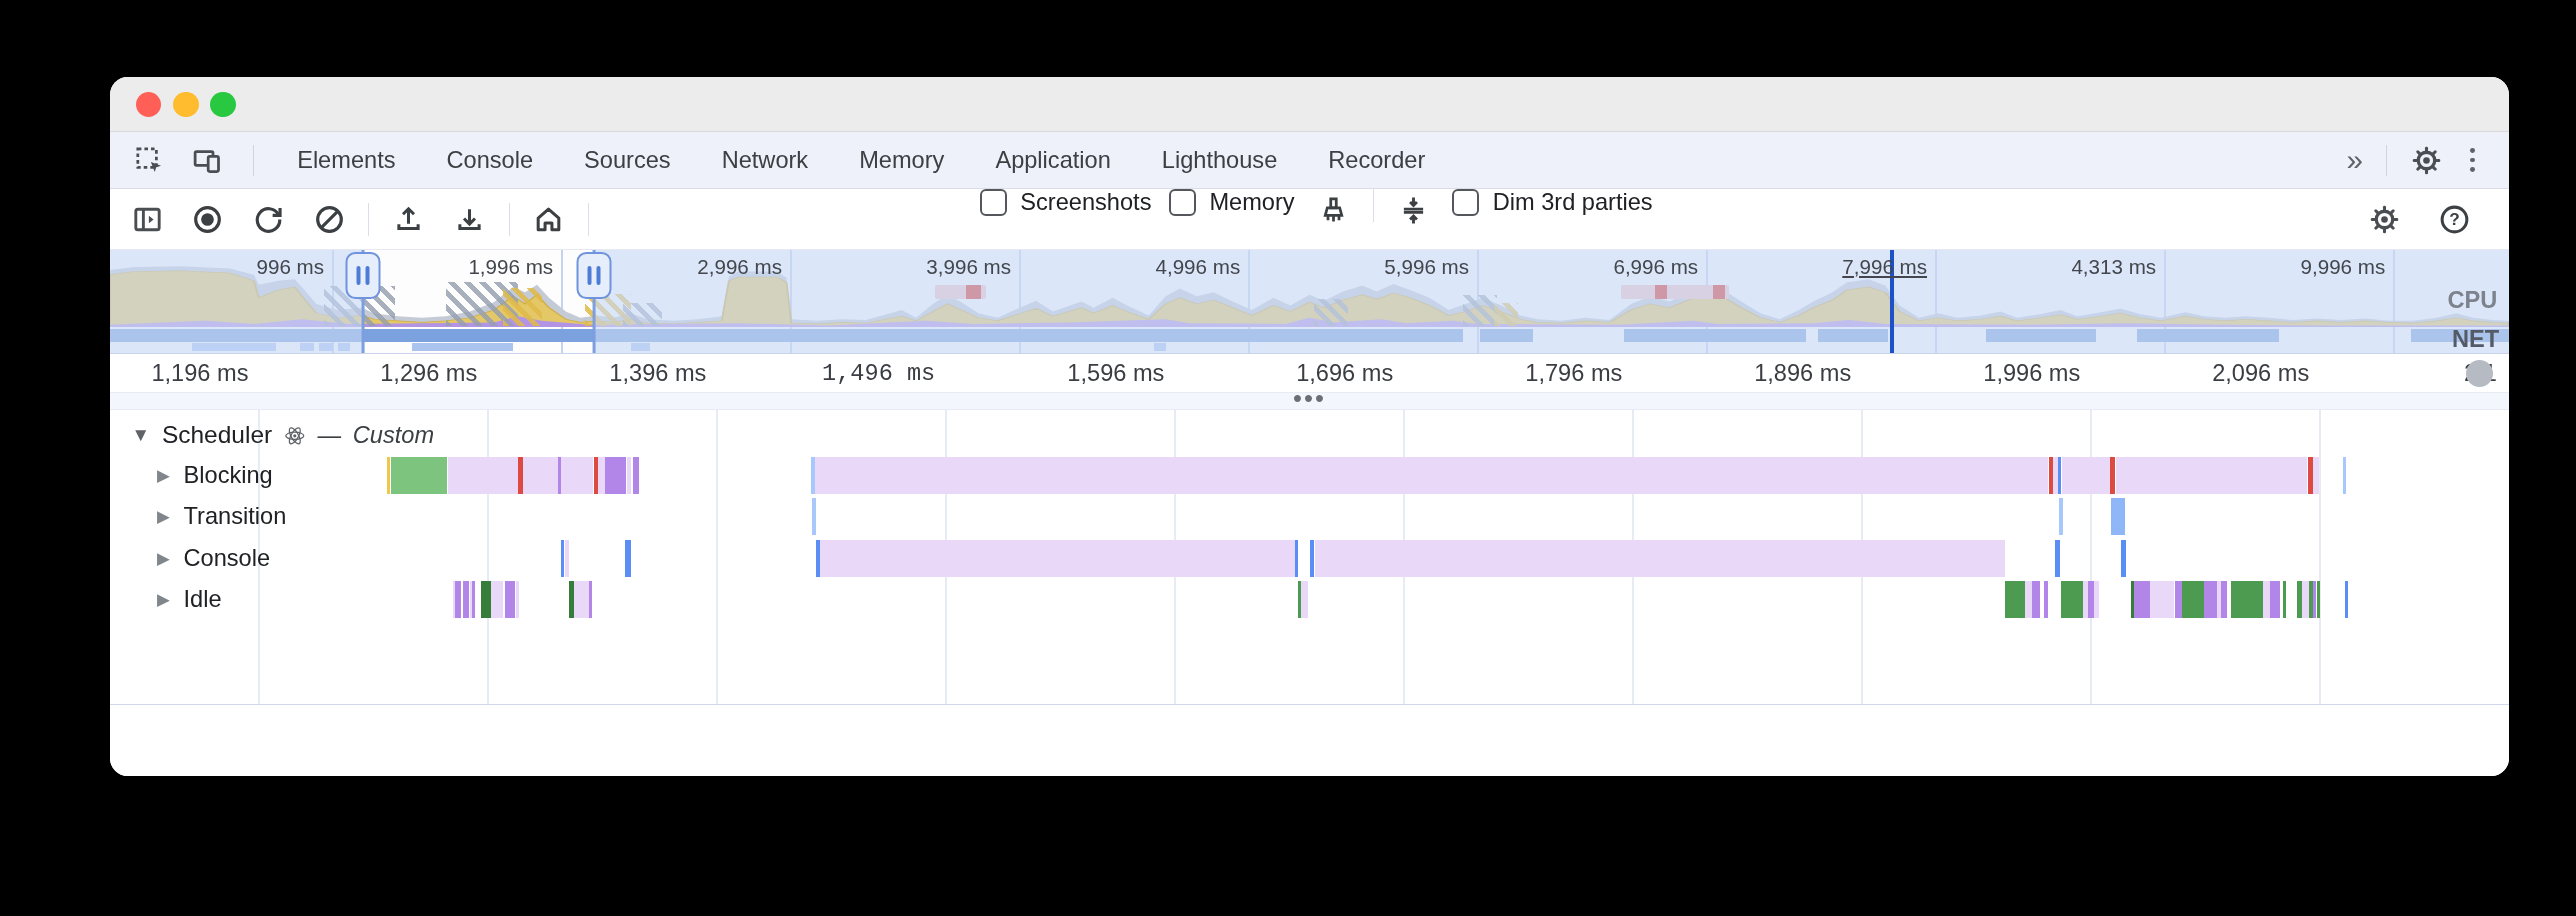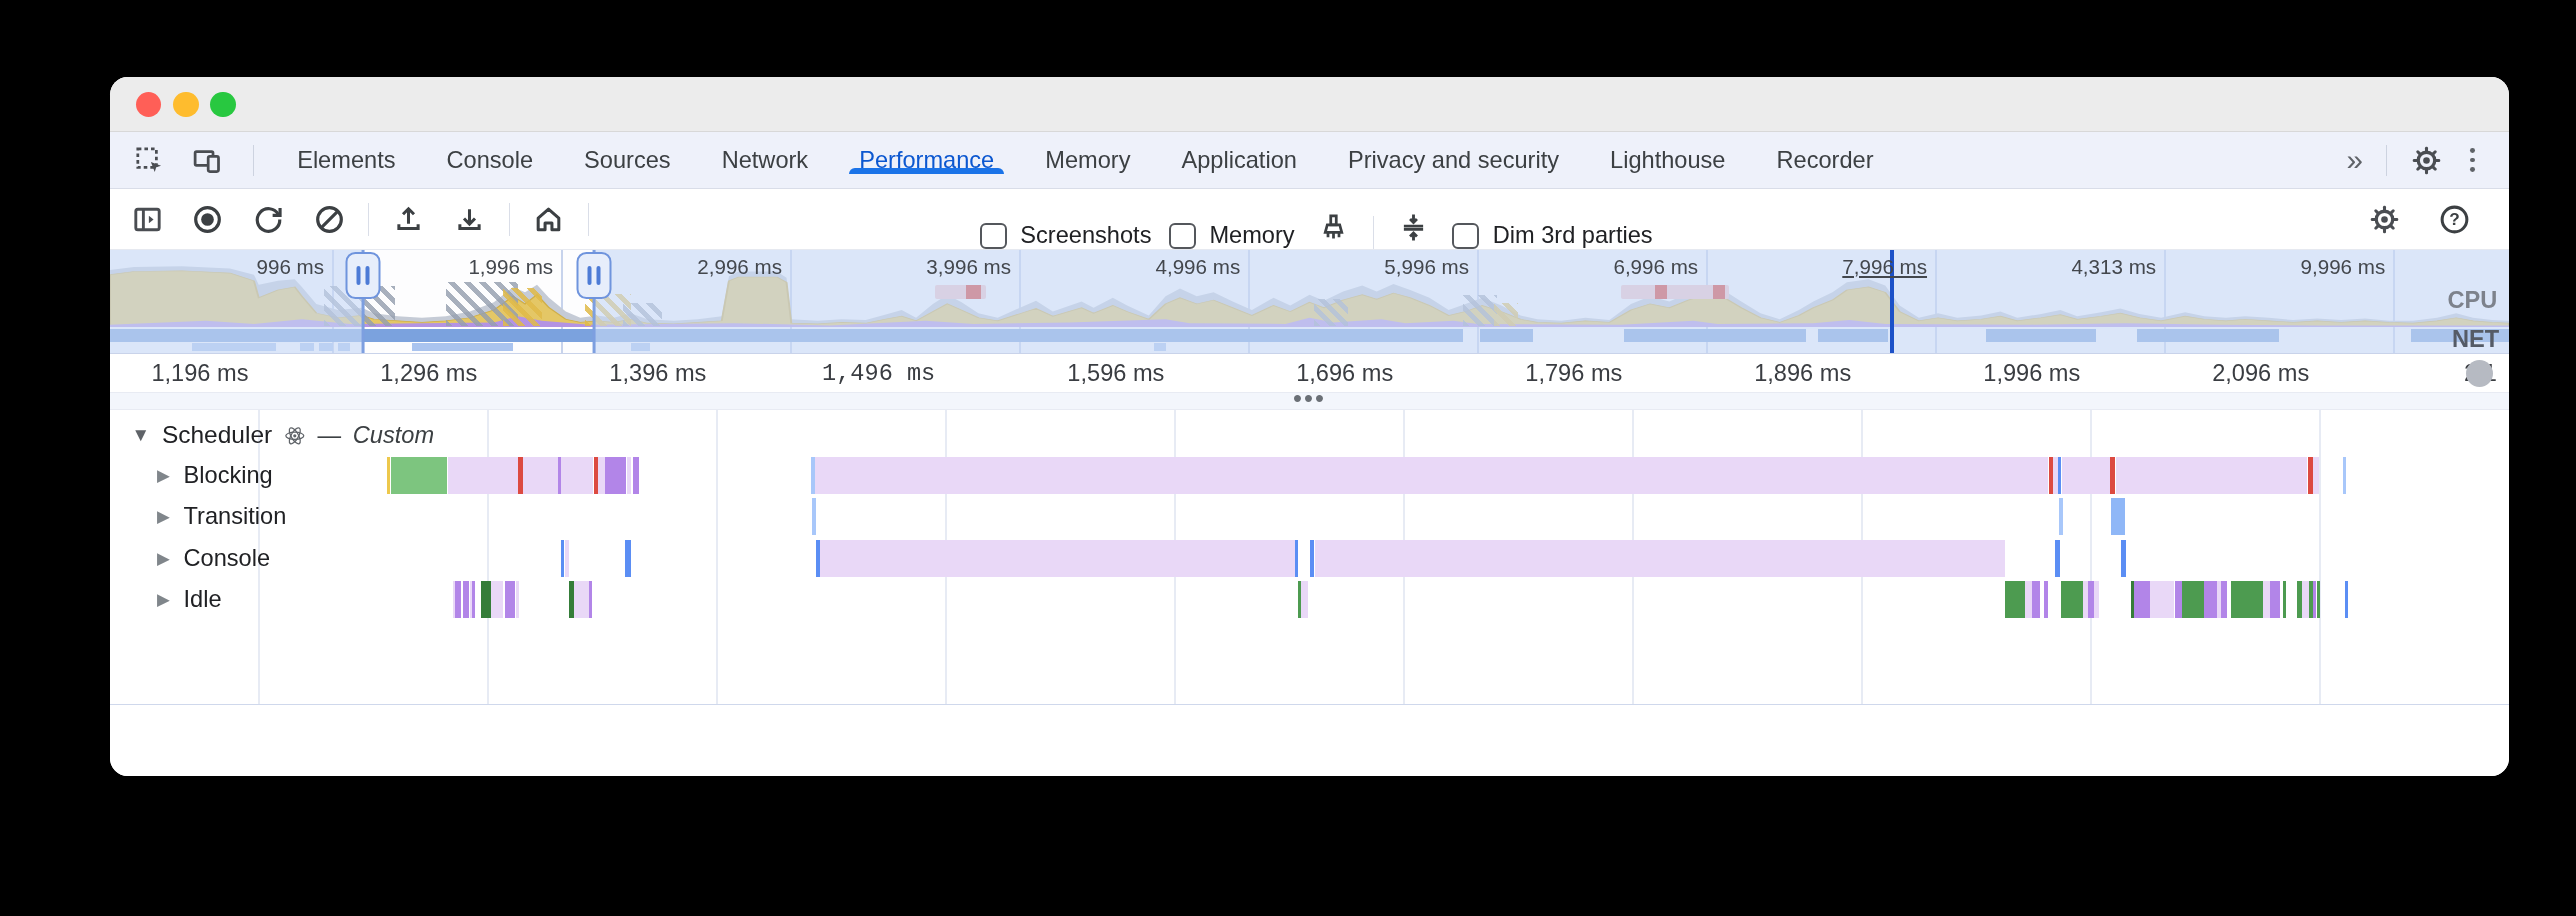--- a/index.html
+++ b/index.html
@@ -31,21 +31,21 @@
   .tab-right { display:flex; align-items:center; margin-left:auto; padding-right:21.6px; gap:9.8px; }
   .more-tabs { font-size:29.5px; color:#5f6368; padding:0 9.8px; letter-spacing:-3.9px; }
   .kebab { display:flex; flex-direction:column; gap:4.9px; align-items:center; width:29.5px; }
   .kebab i { width:4.9px; height:4.9px; border-radius:50%; background:#5f6368; }
 
   
   .toolbar { position:relative; height:61px; background:#fff; border-bottom:1px solid #e6e9f0;
     display:flex; align-items:center; }
   .tool-left { display:flex; align-items:center; padding-left:15.7px; gap:17.7px; }
   .tb-div { width:1px; height:33px; background:#dadee8; }
-  .tool-mid { position:absolute; left:870px; top:0; height:100%; display:flex; align-items:flex-end; gap:17.7px; }
+  .tool-mid { position:absolute; left:870px; top:0; height:100%; display:flex; align-items:flex-start; gap:17.7px; }
   .checkbox { width:26.5px; height:26.5px; border:2.9px solid #54575c; border-radius:5.9px; background:#fff; }
   .cb-label { font-size:23.6px; color:#202124; margin-left:-3.9px; white-space:nowrap; }
   .tool-right { position:absolute; right:33px; top:0; height:100%; display:flex; align-items:center; gap:27.5px; }
 
   
   .overview { position:relative; height:104px; background:#fdfdfe; border-bottom:1px solid #c9d3ea; overflow:hidden; }
   .ov-tick { position:absolute; top:0; bottom:0; width:2px; background:#c7d3ec; z-index:1; }
   .ov-label { position:absolute; top:4.9px; transform:translateX(-100%); padding-right:7.9px;
     font-size:20.6px; color:#43474d; z-index:7; white-space:nowrap; }
   #cpu-svg { position:absolute; left:0; top:0; width:100%; height:77px; z-index:2; }
@@ -127,32 +127,25 @@
         </div>
         <div class="tab">
           <span>Console</span>
         </div>
         <div class="tab">
           <span>Sources</span>
         </div>
         <div class="tab">
           <span>Network</span>
         </div>
-        <div class="tab active">
-          <span>Performance</span>
-          <div class="underline"></div>
-        </div>
         <div class="tab">
           <span>Memory</span>
         </div>
         <div class="tab">
           <span>Application</span>
-        </div>
-        <div class="tab">
-          <span>Privacy and security</span>
         </div>
         <div class="tab">
           <span>Lighthouse</span>
         </div>
         <div class="tab">
           <span>Recorder</span>
         </div>
       </div>
     <div class="tab-right">
       <span class="more-tabs">»</span>

